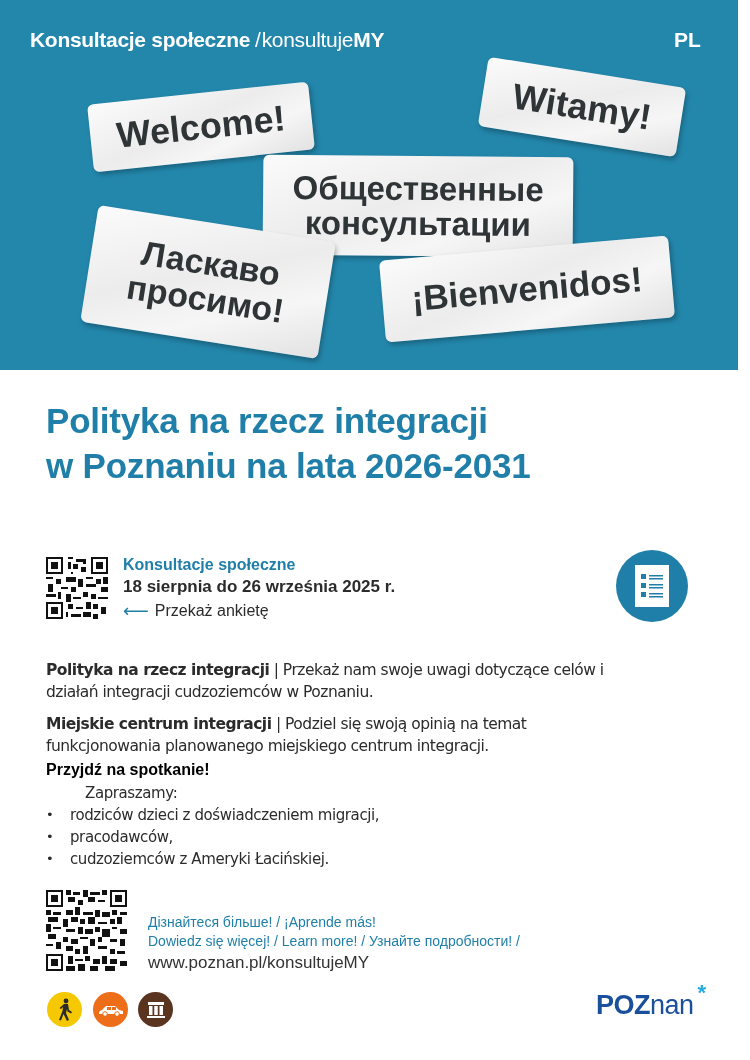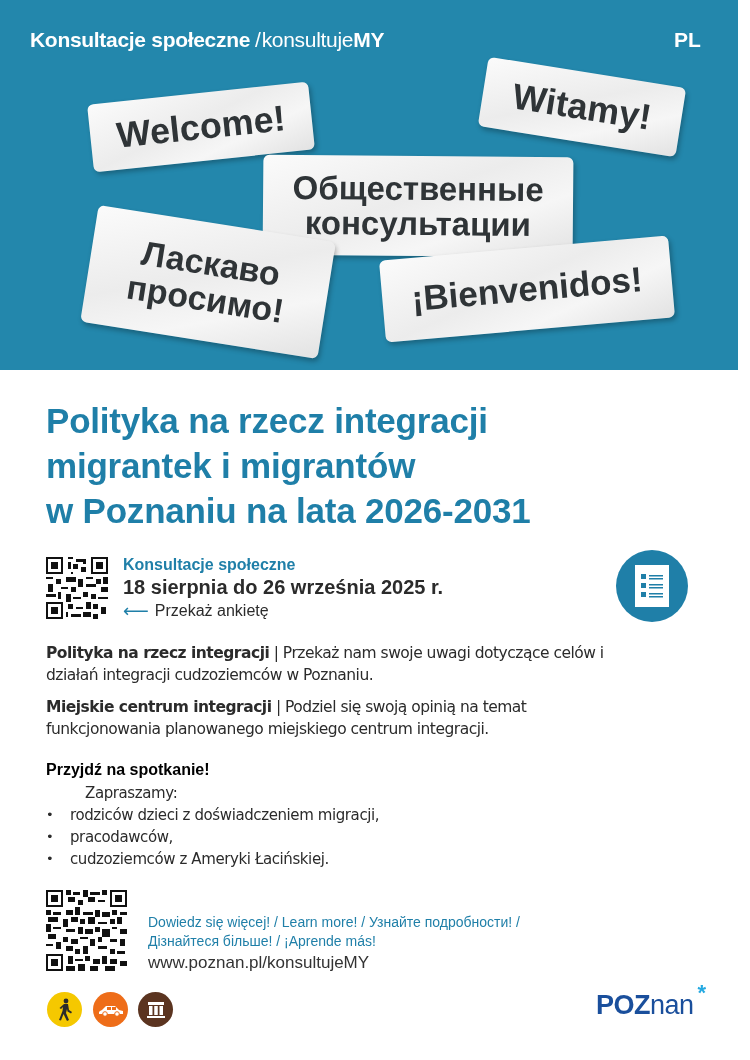--- a/index.html
+++ b/index.html
@@ -25,27 +25,27 @@
 
   
   .title { position: absolute; left: 46px; top: 398px; color: #1f7fa8; font-size: 35px; font-weight: bold; line-height: 45px; letter-spacing: -0.2px; }
 
   
   .qr { position: absolute; background: #fff; }
   .qr svg { display: block; }
   .qr-small { left: 46px; top: 557px; width: 62px; height: 62px; }
   .survey { position: absolute; left: 123px; top: 555px; }
   .survey .s-label { color: #1f7fa8; font-size: 16px; font-weight: bold; line-height: 20px; }
-  .survey .s-date { color: #2b2b2b; font-size: 20px; font-weight: bold; line-height: 22px; margin-top: 1px; }
+  .survey .s-date { color: #2b2b2b; font-size: 17px; font-weight: bold; line-height: 22px; margin-top: 1px; }
   .survey .s-cta { color: #2b2b2b; font-size: 16px; line-height: 22px; margin-top: 2px; display: flex; align-items: center; }
   .survey .s-cta .arrow { color: #1f7fa8; font-size: 18px; margin-right: 6px; }
   .form-badge { position: absolute; left: 616px; top: 550px; width: 72px; height: 72px; border-radius: 50%; background: #1f7fa8; display: flex; align-items: center; justify-content: center; }
 
   
-  .para { position: absolute; left: 46px; width: 590px; font-size: 15.5px; line-height: 22px; color: #2b2b2b; font-family: "DejaVu Sans", sans-serif; letter-spacing: -0.5px; }
+  .para { position: absolute; left: 46px; width: 590px; font-size: 15.5px; line-height: 22px; color: #2b2b2b; font-family: "DejaVu Sans", sans-serif; letter-spacing: -0.5px; margin-top: 17px; }
   .para b { font-weight: bold; }
   .p1 { top: 642px; }
   .p2 { top: 696px; }
 
   
   .meet-title { position: absolute; left: 46px; top: 761px; color: #000000; font-size: 16px; font-weight: bold; }
   .invite { position: absolute; left: 50px; top: 782px; font-family: "DejaVu Sans", sans-serif; font-size: 15px; color: #2b2b2b; letter-spacing: -0.4px; line-height: 22px; margin-left: 35px; }
   .bullets { position: absolute; left: 46px; top: 804px; list-style: none; font-family: "DejaVu Sans", sans-serif; font-size: 15px; color: #2b2b2b; letter-spacing: -0.4px; }
   .bullets li { line-height: 22px; display: flex; }
   .bullets li .dot { width: 24px; font-size: 13px; }
@@ -91,21 +91,20 @@
       <div>просимо!</div>
     </div>
   </div>
   <div class="sticker st-bienv">
     <span>¡Bienvenidos!</span>
   </div>
 </div>
 
 <div class="title">
   <div>Polityka na rzecz integracji</div>
-  <div>migrantek i migrantów</div>
   <div>w Poznaniu na lata 2026-2031</div>
 </div>
 
 <div class="qr qr-small">
   <svg width="62" height="62" viewBox="0 0 25 25" shape-rendering="crispEdges">
     <rect width="25" height="25" fill="#fff"></rect>
     <g fill="#111">
       <rect x="0" y="0" width="7" height="7"></rect>
         <rect x="1" y="1" width="5" height="5" fill="#fff"></rect>
         <rect x="2" y="2" width="3" height="3"></rect>
@@ -268,22 +267,22 @@
         <rect x="26" y="28" width="3" height="2"></rect>
         <rect x="30" y="29" width="3" height="2"></rect>
         <rect x="8" y="31" width="4" height="2"></rect>
         <rect x="13" y="30" width="3" height="3"></rect>
         <rect x="18" y="31" width="3" height="2"></rect>
         <rect x="24" y="31" width="4" height="2"></rect>
     </g>
   </svg>
 </div>
 <div class="more">
+  <div>Дізнайтеся більше! / ¡Aprende más!</div>
   <div>Dowiedz się więcej! / Learn more! / Узнайте подробности! /</div>
-  <div>Дізнайтеся більше! / ¡Aprende más!</div>
 </div>
 <div class="url">www.poznan.pl/konsultujeMY</div>
 
 <div class="circle c-walk">
   <svg width="20" height="24" viewBox="0 0 20 24">
     <circle cx="11" cy="3" r="2.4" fill="#2b2b2b"></circle>
     <path d="M9 6 L13 6 L14 12 L17 14 L16 15.5 L12.5 13.5 L12 11 L11 15 L14 22 L12 23 L8.5 16 L6 22.5 L4 22 L7.5 13 L8 9 L6 11 L4.5 10 Z" fill="#2b2b2b"></path>
   </svg>
 </div>
 <div class="circle c-car">

